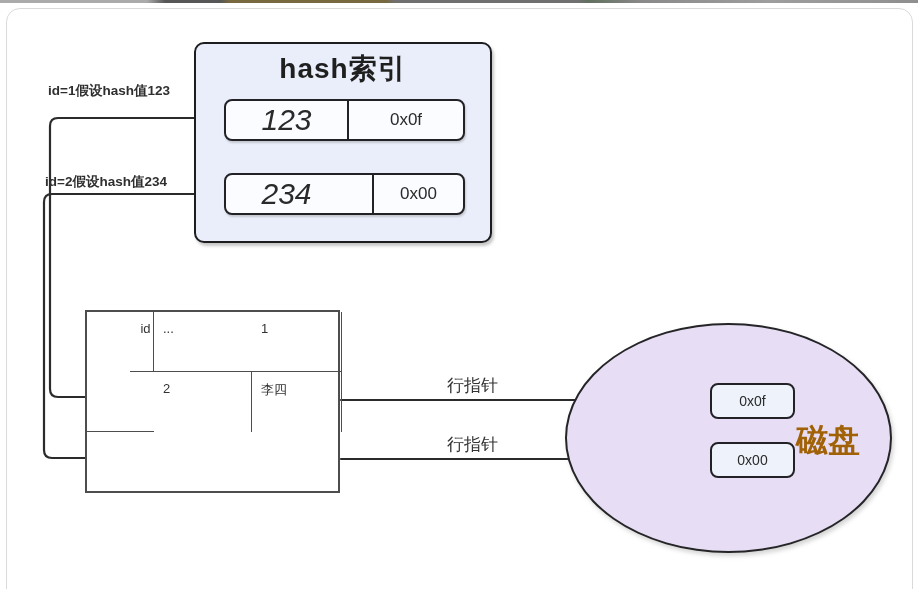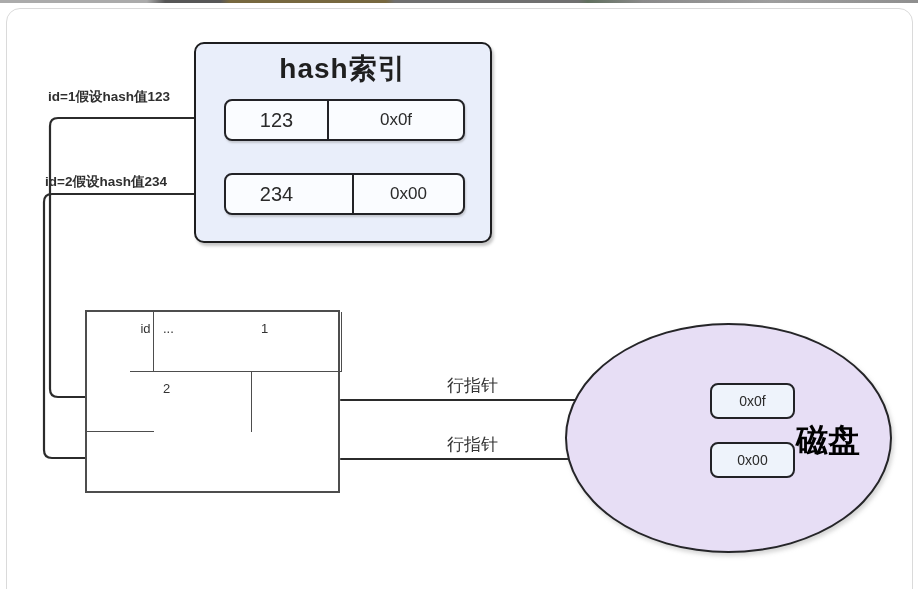--- a/index.html
+++ b/index.html
@@ -36,36 +36,36 @@
     position:absolute;left:0;top:6px;width:100%;text-align:center;
     font-size:28px;font-weight:600;color:#1f1f1f;letter-spacing:1px;
   }
   .hash-row{
     position:absolute;left:28px;width:241px;height:42px;
     background:#fafcff;border:2px solid #222226;border-radius:8px;
     display:flex;align-items:stretch;box-sizing:border-box;
     box-shadow:1px 2px 2px rgba(130,130,130,.35);
   }
   .hash-row .key{
-    width:101px;display:flex;align-items:center;justify-content:center;
-    font-size:20px;color:#2a2a2a;
+    width:121px;display:flex;align-items:center;justify-content:center;
+    font-size:30px;color:#2a2a2a;font-style:italic;
   }
   .hash-row .val{
     flex:1;border-left:2px solid #222226;
     display:flex;align-items:center;justify-content:center;
     font-size:17px;color:#2a2a2a;
   }
   .hash-row.r1{top:55px;}
   .hash-row.r2{top:129px;gap:25px;}
 
   
   .hash-arrow-label{
     position:absolute;font-size:13.5px;font-weight:600;color:#2f2f2f;white-space:nowrap;
   }
-  .hal1{left:48px;top:88px;}
+  .hal1{left:48px;top:82px;}
   .hal2{left:45px;top:173px;}
 
   
   .data-table{
     position:absolute;left:85px;top:310px;width:255px;height:183px;
     display:grid;grid-template-columns:67px 98px 90px;grid-template-rows:60px 60px 63px;
     border:2px solid #4d4d4d;background:#ffffff;box-sizing:border-box;
   }
   .data-table .cell{
     border-right:1.5px solid #4d4d4d;border-bottom:1.5px solid #4d4d4d;
@@ -92,21 +92,21 @@
   .disk-block{
     position:absolute;width:85px;height:36px;
     background:#eef3fb;border:2px solid #222226;border-radius:8px;
     display:flex;align-items:center;justify-content:center;
     font-size:14px;color:#2a2a2a;box-sizing:border-box;
   }
   .db1{left:710px;top:383px;}
   .db2{left:710px;top:442px;}
   .disk-label{
     position:absolute;left:796px;top:419px;
-    font-size:32px;font-weight:600;color:#000000;white-space:nowrap;
+    font-size:32px;font-weight:600;color:#a16207;white-space:nowrap;
   }
 </style>
 </head>
 <body>
 
 <div class="top-strip"></div>
 <div class="card"></div>
 
 <svg class="connectors" viewBox="0 0 918 589">
   <defs>
@@ -136,20 +136,21 @@
 <div class="hash-arrow-label hal2">id=2假设hash值234</div>
 
 <div class="data-table">
   <div class="cell hdr-id">id</div>
   <div class="cell lastcol">...</div>
 
   <div class="cell">1</div>
   <div class="cell lastcol"></div>
 
   <div class="cell lastrow">2</div>
+  <div class="cell lastrow">李四</div>
   <div class="cell lastcol lastrow"></div>
 </div>
 
 <div class="row-pointer-label rpl1">行指针</div>
 <div class="row-pointer-label rpl2">行指针</div>
 
 <div class="disk-ellipse"></div>
 <div class="disk-block db1">0x0f</div>
 <div class="disk-block db2">0x00</div>
 <div class="disk-label">磁盘</div>

